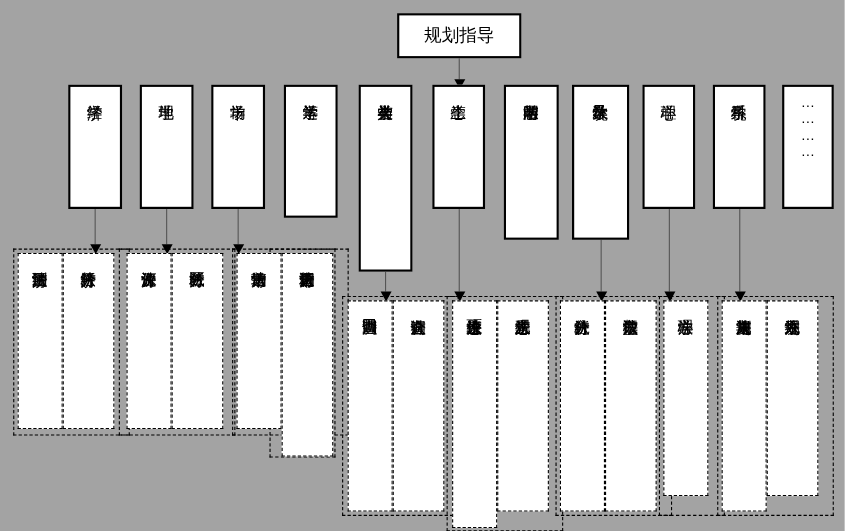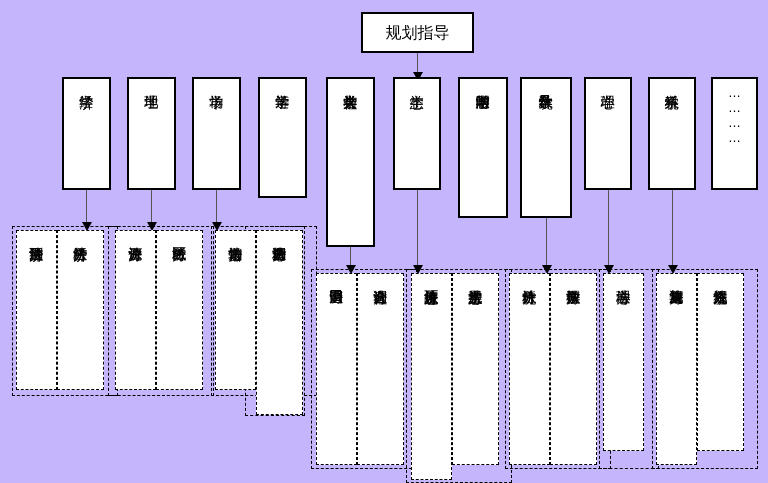--- a/index.html
+++ b/index.html
@@ -7,21 +7,21 @@
     padding: 0;
     background: #ffffff;
   }
   body {
     font-family: "Liberation Sans", "DejaVu Sans", sans-serif;
   }
   #canvas {
     position: relative;
     width: 768px;
     height: 483px;
-    background: #c4b5fd;
+    background: #a3a3a3;
     overflow: hidden;
   }
 
   
   .box {
     position: absolute;
     box-sizing: border-box;
     background: #ffffff;
     display: flex;
     align-items: flex-start;

